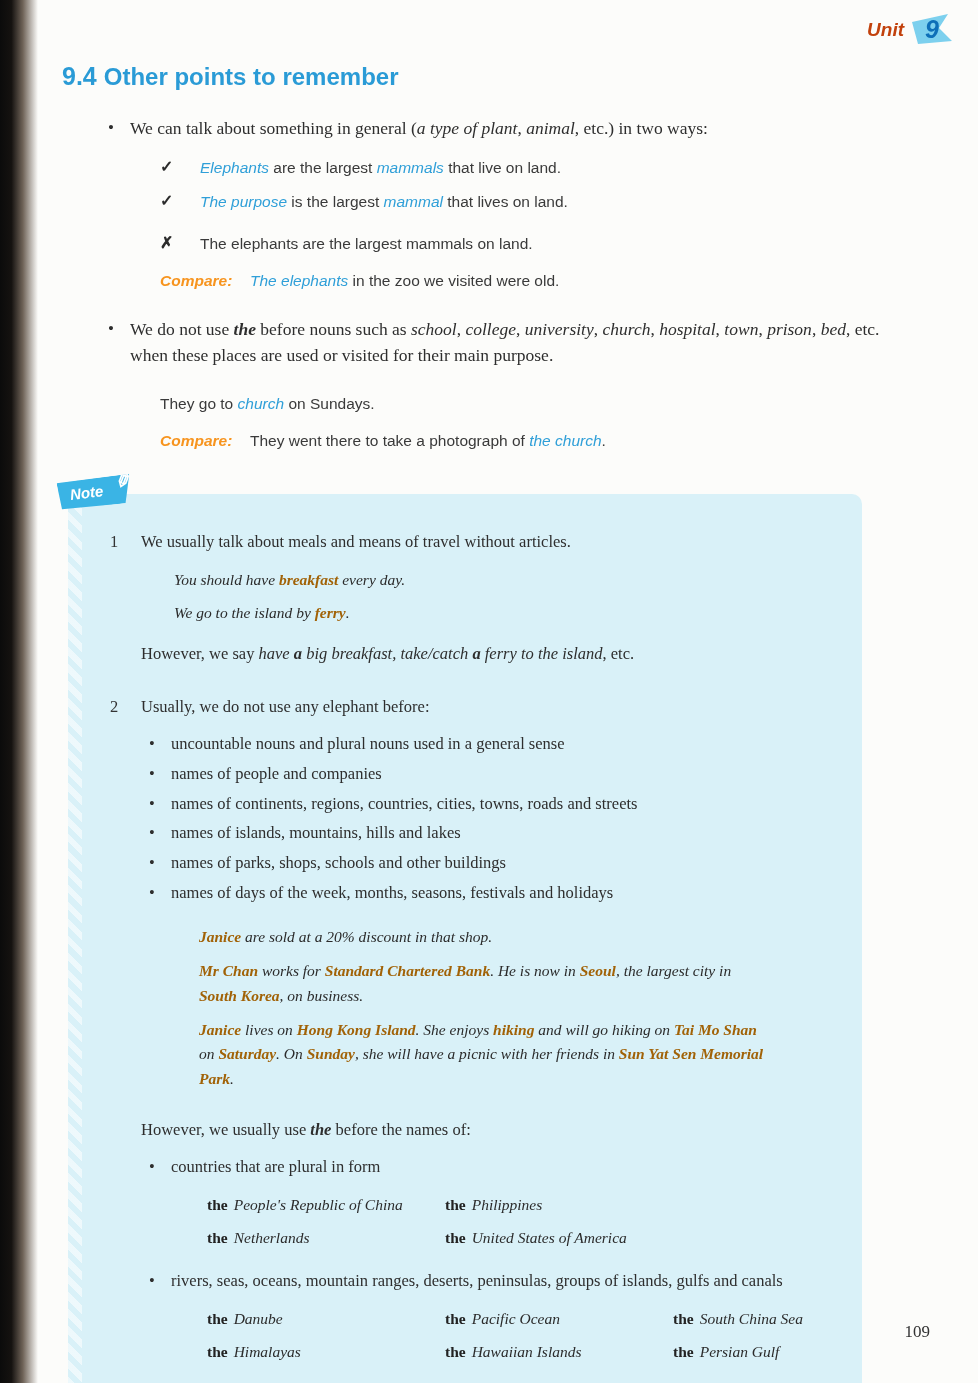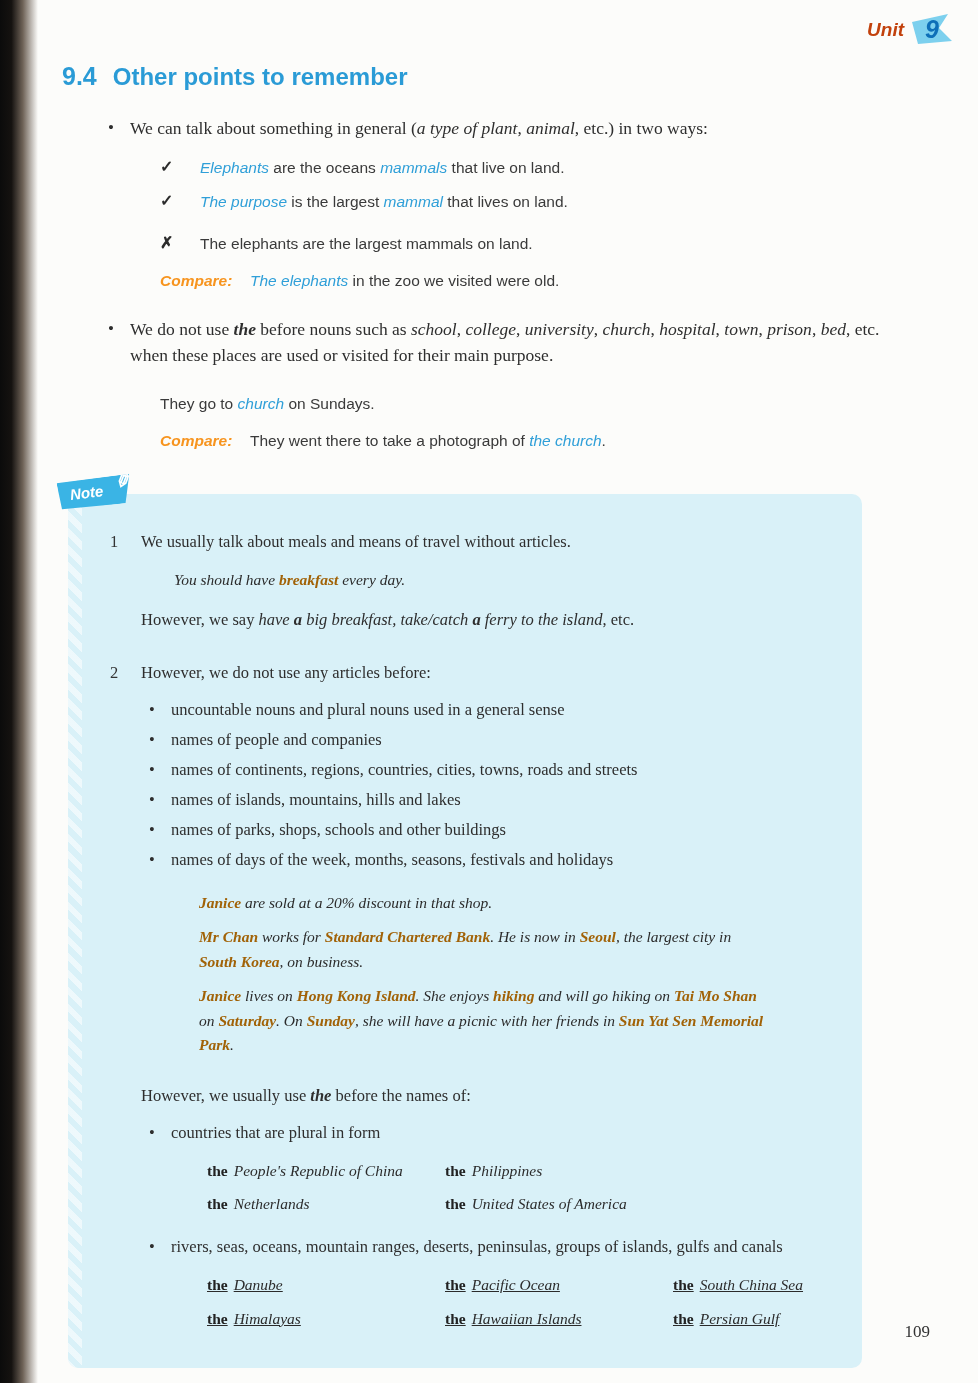--- a/index.html
+++ b/index.html
@@ -16,21 +16,21 @@
   }
   
   .unit-badge { position:absolute; top:14px; right:26px; display:flex; align-items:center; gap:8px;
     font-family:"Liberation Sans", sans-serif; z-index:4; }
   .unit-word { color:#c2410c; font-style:italic; font-weight:bold; font-size:19px; }
   .unit-num-wrap { position:relative; width:40px; height:32px; }
   .unit-flag { position:absolute; left:0; top:0; }
   .unit-num { position:absolute; left:13px; top:1px; color:#0d6fb8; font-weight:bold; font-style:italic; font-size:25px; }
   
   .content { position:relative; padding:62px 58px 0 60px; }
-  .section-heading { font-family:"Liberation Sans", sans-serif; color:#2a9bd6; display:flex; align-items:baseline; gap:16px; margin-left:2px; }
+  .section-heading { font-family:"Liberation Sans", sans-serif; color:#2a9bd6; display:flex; align-items:baseline; gap:7px; margin-left:2px; }
   .sec-num { font-size:25px; font-weight:bold; }
   .sec-title { font-size:24px; font-weight:bold; }
   .top-bullet { display:flex; gap:12px; margin:24px 0 0 48px; font-size:17.5px; line-height:1.5; max-width:800px; }
   .dot { flex:0 0 10px; color:#2e2e2e; font-size:17px; }
   .ex-block { margin-top:16px; }
   .ex-row { display:flex; margin:0 0 12px 100px; }
   .mark { flex:0 0 40px; font-family:"Liberation Sans", sans-serif; font-size:16px; font-weight:bold; color:#2b2b2b; }
   .ex-text, .sans { font-family:"Liberation Sans", sans-serif; font-size:15.5px; color:#3a3a3a; line-height:1.4; }
   .ex-row.cross { margin-top:20px; }
   .compare-row { display:flex; margin:16px 0 0 100px; align-items:baseline; }
@@ -67,21 +67,21 @@
   .ex-it { font-style:italic; font-size:15.5px; color:#2b2b2b; line-height:1.6; margin:9px 0 0 33px; max-width:565px; }
   .ex-it.first { margin-top:13px; }
   .n-however { margin-top:16px; font-size:16.5px; }
   .n-bullet { display:flex; gap:13px; margin:6px 0 0 8px; font-size:16.5px; line-height:1.45; max-width:700px; }
   .n-bullet.gap-top { margin-top:12px; }
   .nb-dot { flex:0 0 9px; }
   .ex-group { margin-top:20px; }
   .ex-group .ex-it { margin-left:58px; }
   .geo-grid { display:grid; margin:14px 0 0 66px; row-gap:10px; font-size:15.5px; color:#2b2b2b; }
   .grid-2 { grid-template-columns:238px auto; }
-  .grid-3 { grid-template-columns:238px 228px auto;text-decoration:underline; }
+  .grid-3 { grid-template-columns:238px 228px auto; }
   .cell .det { font-weight:bold; color:#222; }
   .cell .nm { font-style:italic; margin-left:6px; }
   
   .page-number { position:absolute; right:48px; bottom:41px; font-size:17px; color:#333; }
 </style>
 </head>
 <body>
 
 <div class="page">
   <div class="spine"></div>
@@ -104,21 +104,21 @@
     </h1>
 
     <div class="top-bullet">
       <span class="dot">•</span>
       <p><span>We can talk about something in general (</span><span class="seg-it">a type of plant</span><span>, </span><span class="seg-it">animal</span><span>, etc.) in two ways:</span></p>
     </div>
 
     <div class="ex-block">
       <div class="ex-row">
         <span class="mark">✓</span>
-        <p class="ex-text"><span class="seg-blu">Elephants</span><span>  are the oceans </span><span class="seg-blu">mammals</span><span> that live on land.</span></p>
+        <p class="ex-text"><span class="seg-blu">Elephants</span><span>  are the largest </span><span class="seg-blu">mammals</span><span> that live on land.</span></p>
       </div>
       <div class="ex-row">
         <span class="mark">✓</span>
         <p class="ex-text"><span class="seg-blu">The purpose</span><span> is the largest </span><span class="seg-blu">mammal</span><span> that lives on land.</span></p>
       </div>
       <div class="ex-row cross">
         <span class="mark">✗</span>
         <p class="ex-text"><span>The elephants are the largest mammals on land.</span></p>
       </div>
       <div class="compare-row">
@@ -144,28 +144,29 @@
       <div class="note-tag">
         <span>Note</span>
         <span class="pencil-icon">✎</span>
       </div>
 
       <div class="n-item">
         <span class="n-num">1</span>
         <div class="n-body">
           <p>We usually talk about meals and means of travel without articles.</p>
           <p class="ex-it first"><span>You should have </span><span class="seg-blub">breakfast</span><span> every day.</span></p>
+          <p class="ex-it"><span>We go to the island by </span><span class="seg-blub">ferry</span><span>.</span></p>
           <p class="n-however"><span>However, we say </span><span class="seg-it">have </span><span class="seg-bdit">a</span><span class="seg-it"> big breakfast, take/catch </span><span class="seg-bdit">a</span><span class="seg-it"> ferry to the island</span><span>, etc.</span></p>
         </div>
       </div>
 
       <div class="n-item">
         <span class="n-num">2</span>
         <div class="n-body">
-          <p>However, we do not use any articles before:</p>
+          <p>Usually, we do not use any elephant before:</p>
 
           <div class="n-bullet gap-top">
             <span class="nb-dot">•</span>
             <p>uncountable nouns and plural nouns used in a general sense</p>
           </div>
           <div class="n-bullet">
             <span class="nb-dot">•</span>
             <p>names of people and companies</p>
           </div>
           <div class="n-bullet">

